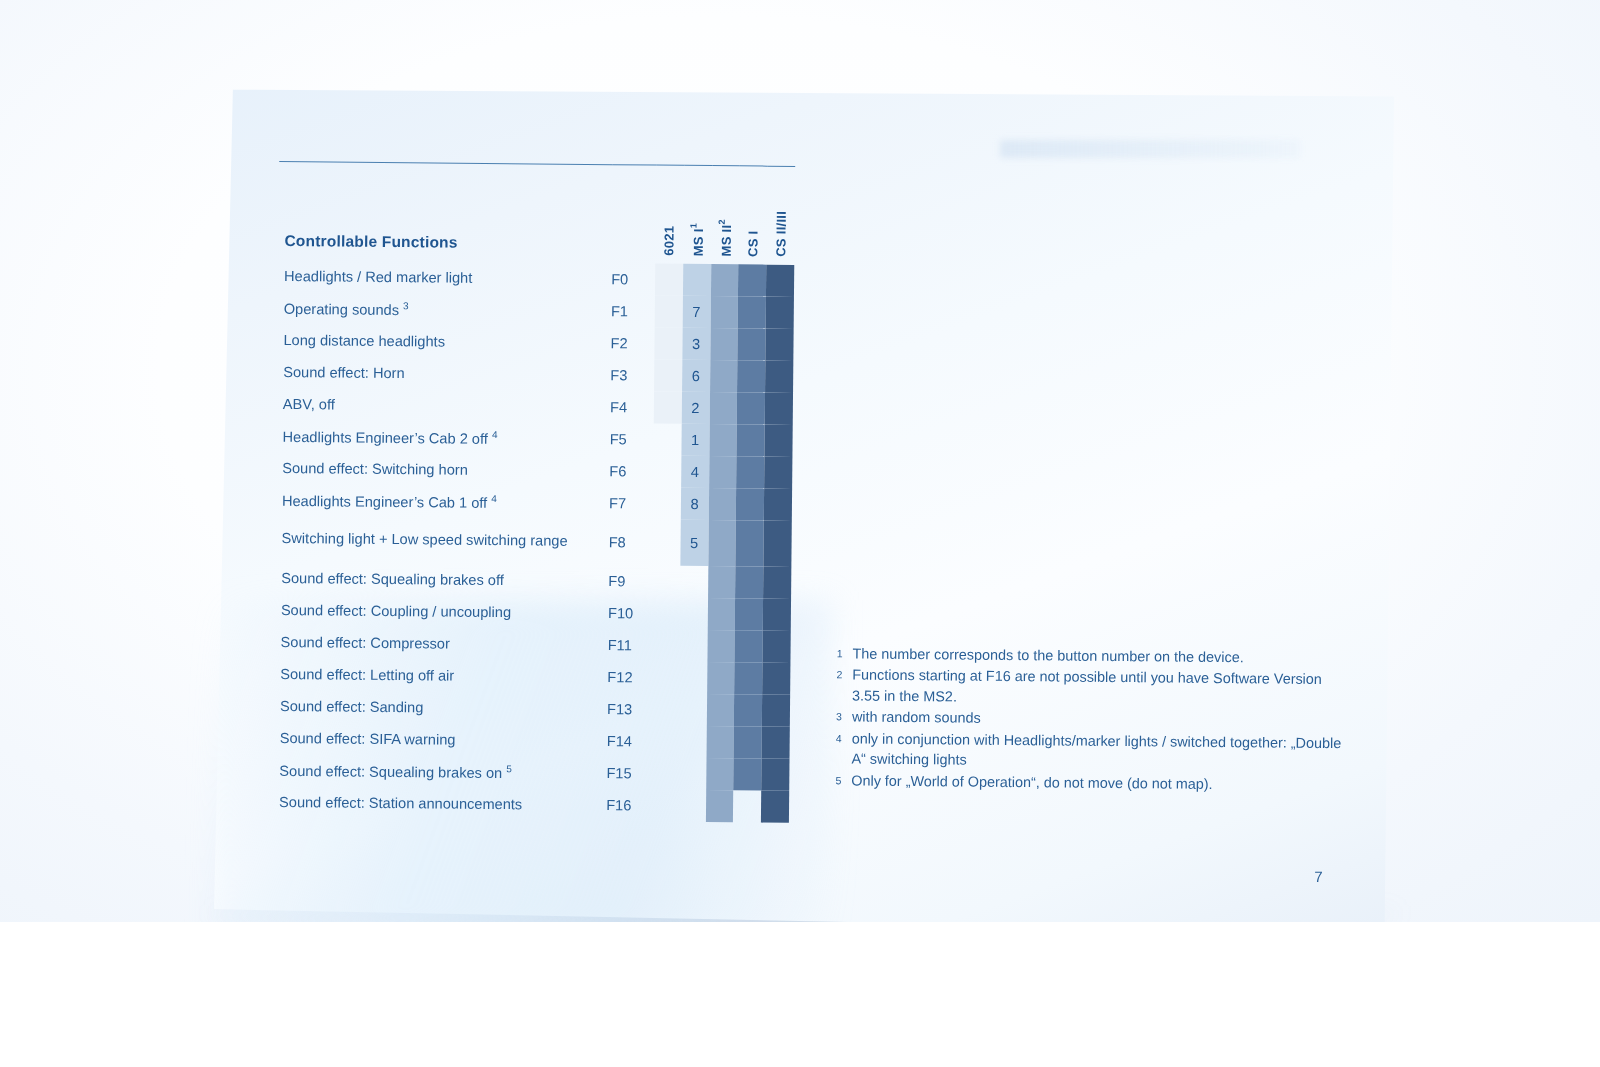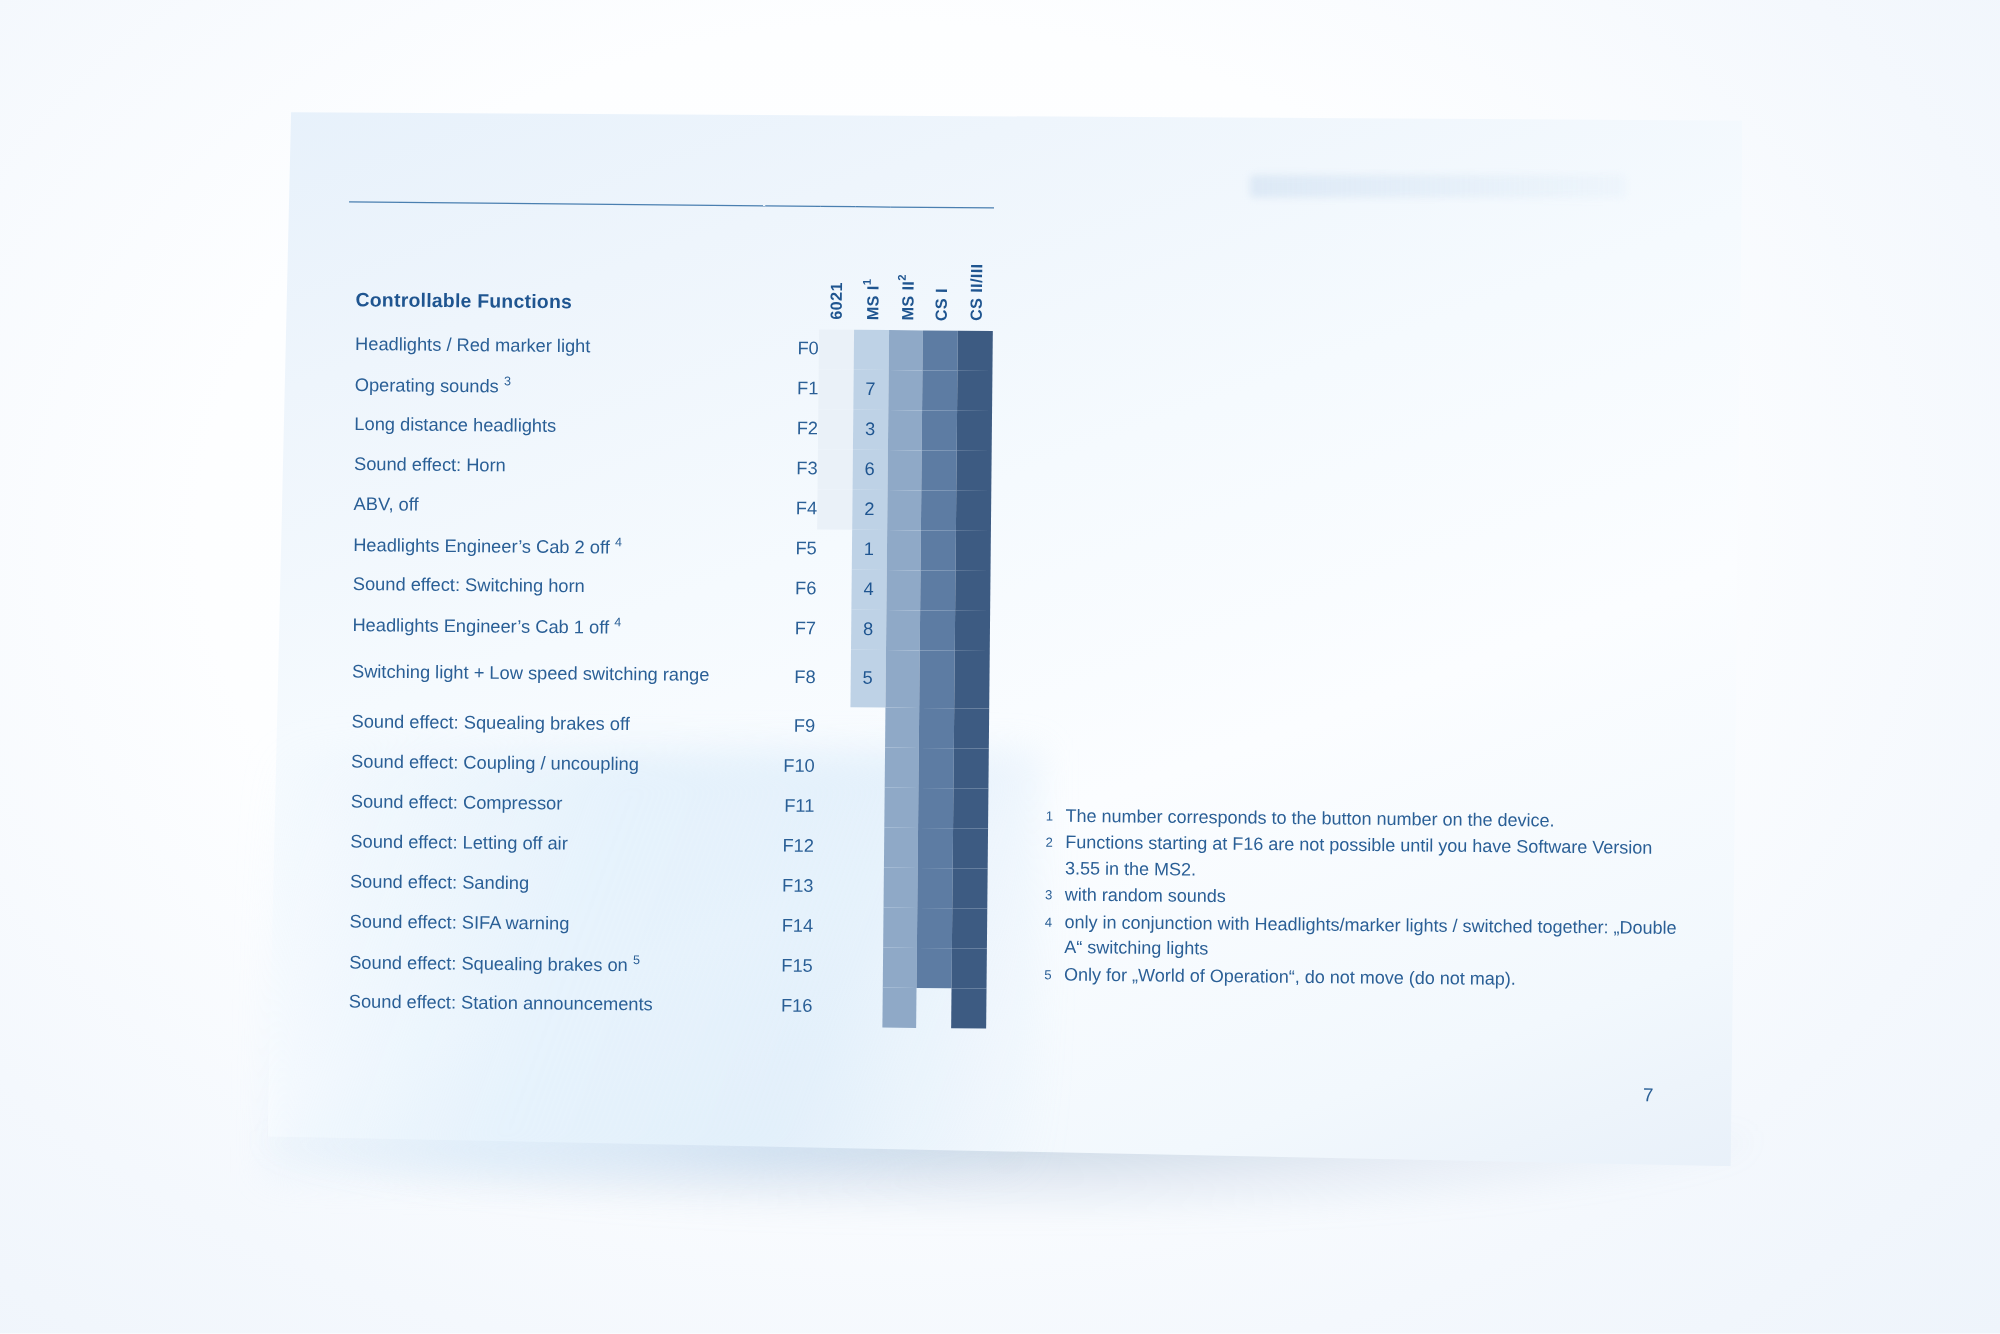--- a/index.html
+++ b/index.html
@@ -11,21 +11,21 @@
     width: 1600px;
     height: 1067px;
     overflow: hidden;
     font-family: "Liberation Sans", sans-serif;
   }
 
   
   #stage {
     position: relative;
     width: 1600px;
-    height: 1067px;
+    height: 922px;
     background: radial-gradient(ellipse at 45% 40%, #ffffff 0%, #fdfeff 45%, #f4f8fd 75%, #eef4fb 100%);
     overflow: hidden;
   }
 
   
   #booklet-shadow {
     position: absolute;
     left: 210px;
     top: 905px;
     width: 1190px;
@@ -140,21 +140,21 @@
   .body-row:last-child td { border-bottom: 1.6px solid #4a7fb0; }
   .cell-name {
     text-align: left;
     padding-left: 6px !important;
     border-right: 1px solid #9dbdd9;
     color: #2a5f96;
     line-height: 1.12;
   }
   .cell-name sup { font-size: 10px; }
   .cell-fx {
-    text-align: right;
+    text-align: left;
     border-right: 1px solid #9dbdd9;
     color: #2a5f96;
     font-size: 14.6px;
   }
   .cell-dev {
     text-align: center;
     border-right: 1px solid #9dbdd9;
     font-size: 13px;
     color: #1f5590;
   }

